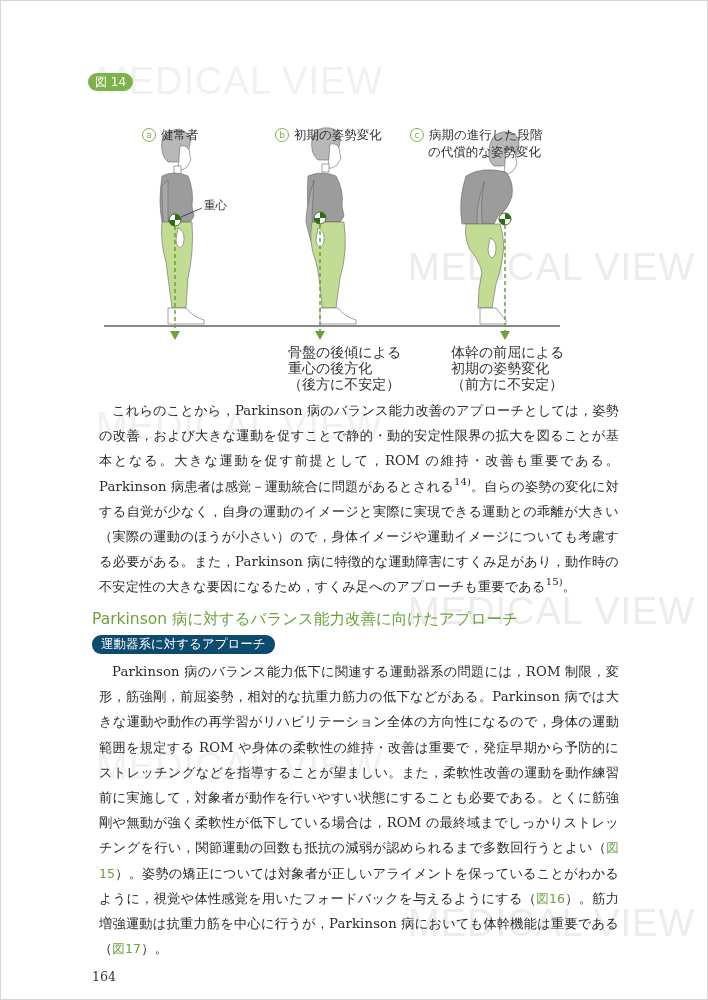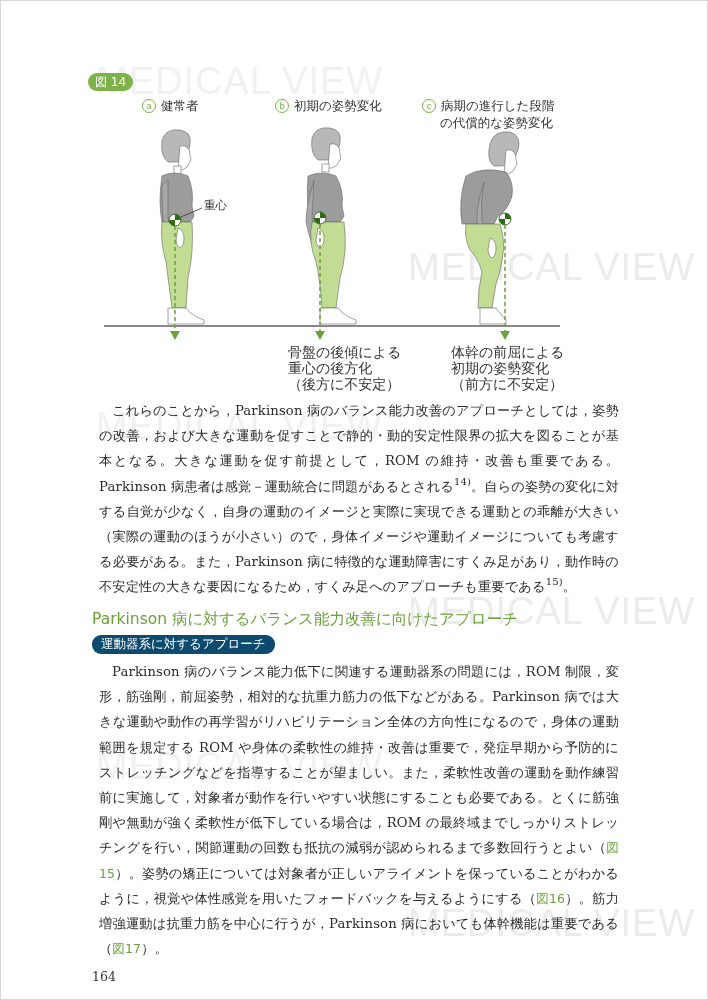--- a/index.html
+++ b/index.html
@@ -9,21 +9,21 @@
   .sans { font-family:"DejaVu Sans","Liberation Sans",sans-serif; }
 
   
   .wm { position:absolute; font-family:"Liberation Sans","DejaVu Sans",sans-serif;
         font-size:38px; letter-spacing:1px; color:#ececec; font-weight:400; white-space:nowrap; z-index:0; }
 
   
   .fig-caption { position:absolute; left:88px; top:73px; font-size:12.5px; color:#333; display:flex; align-items:center; gap:14px; z-index:2; }
   .fig-badge { background:#7db24a; color:#fff; border-radius:10px; padding:1px 7px; font-size:12px; line-height:16px; }
 
-  .panel-label { position:absolute; font-size:12.5px; color:#333; line-height:17px; z-index:2; }
+  .panel-label { position:absolute; font-size:12.5px; color:#333; line-height:17px; z-index:2;margin-top:29px; }
   .circ { display:inline-block; width:12px; height:12px; border:1px solid #7db24a; border-radius:50%; color:#7db24a;
           font-size:9px; line-height:12px; text-align:center; margin-right:5px; vertical-align:1px; }
 
   .figure-svg { position:absolute; left:0; top:0; z-index:1; }
 
   .fig-note { position:absolute; font-size:14px; line-height:16px; color:#333; z-index:2; }
   .cog-label { position:absolute; left:204px; top:198px; font-size:11.5px; color:#333; z-index:2; }
 
   
   .para { position:absolute; left:99px; width:520px; font-size:13.2px; line-height:25.2px; letter-spacing:0.15px; text-align:justify; z-index:2; color:#2b2b2b; }
@@ -53,21 +53,21 @@
 <div class="fig-caption sans">
   <span class="fig-badge">図 14</span>
 </div>
 
 <div class="panel-label sans" style="left:142px; top:97px;">
   <span class="circ">a</span><span>健常者</span>
 </div>
 <div class="panel-label sans" style="left:275px; top:97px;">
   <span class="circ">b</span><span>初期の姿勢変化</span>
 </div>
-<div class="panel-label sans" style="left:422px; top:97px;">
+<div class="panel-label sans" style="left:410px; top:97px;">
   <span class="circ">c</span><span>病期の進行した段階</span><br>
   <span style="margin-left:18px;">の代償的な姿勢変化</span>
 </div>
 
 <svg class="figure-svg" width="708" height="360" viewBox="0 0 708 360">
 
   <line x1="104" y1="326" x2="560" y2="326" stroke="#888" stroke-width="2"></line>
 
   <g>
 

